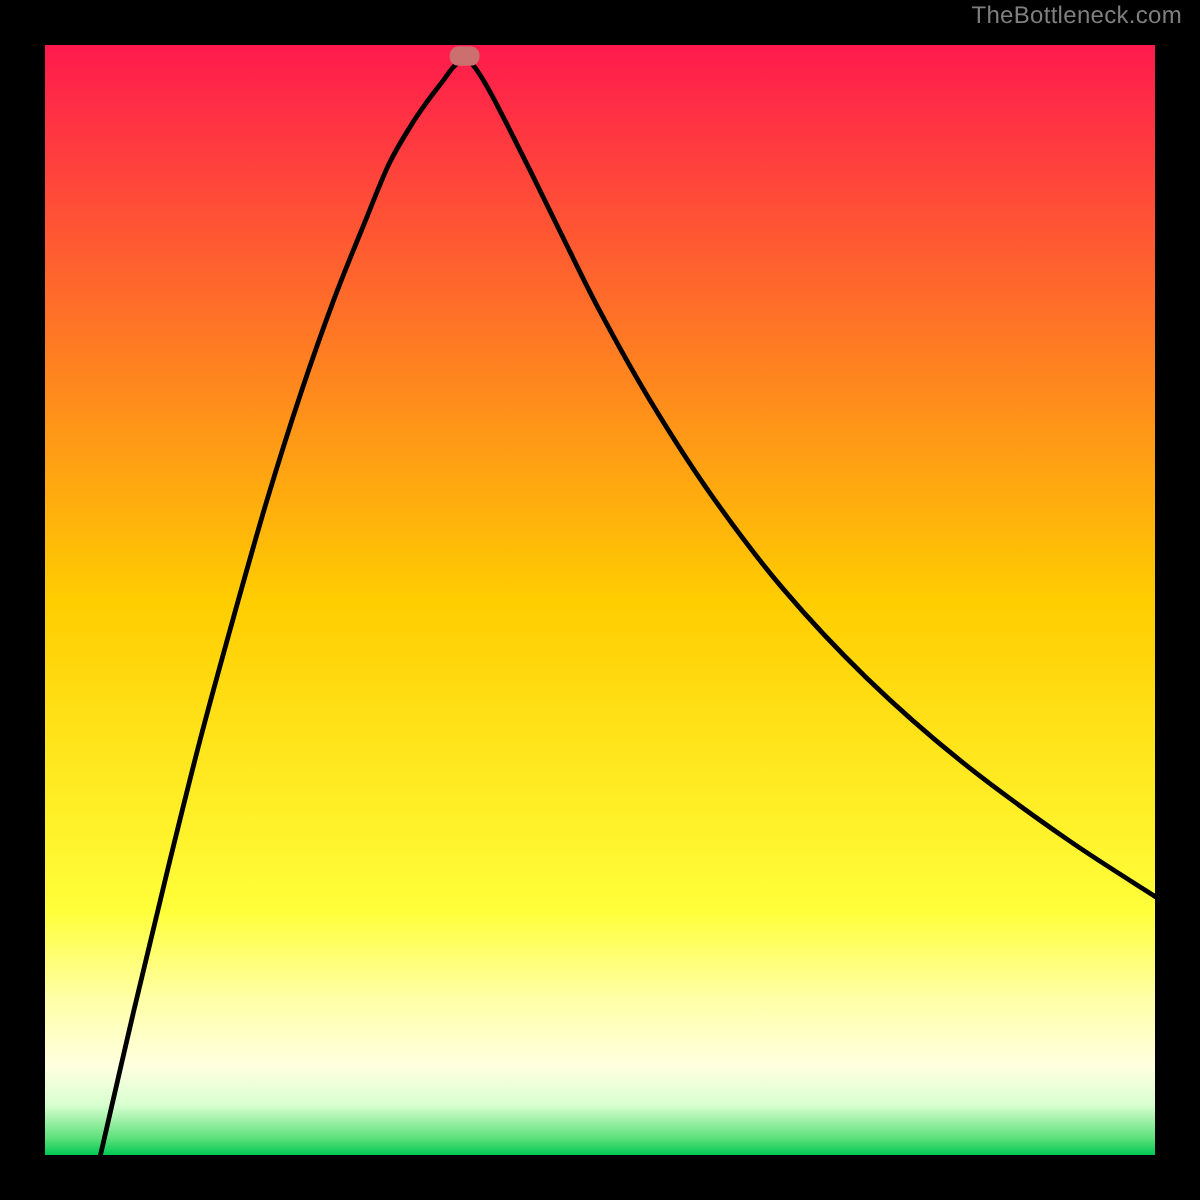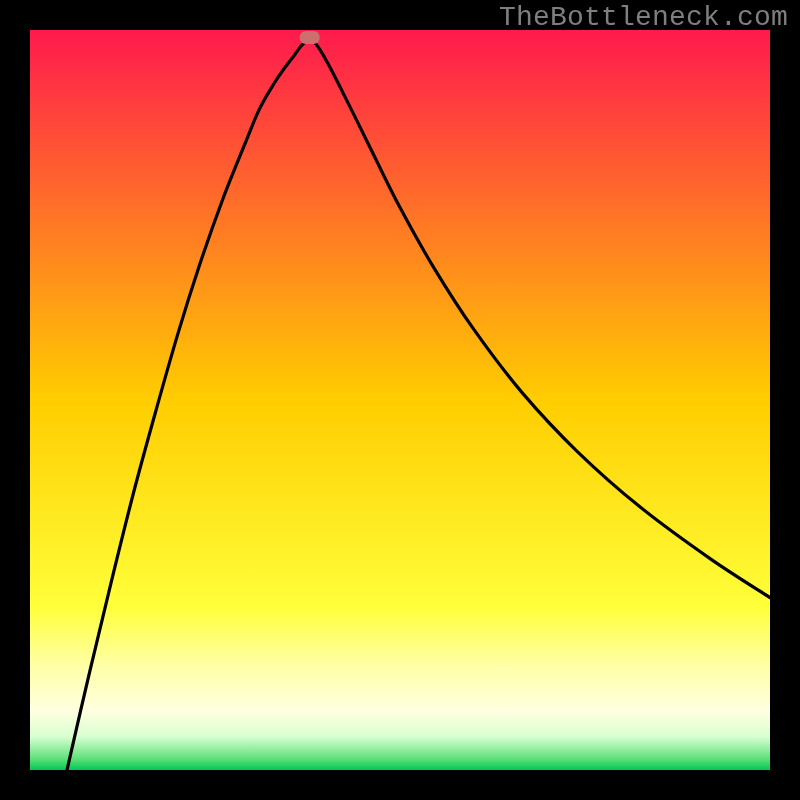--- a/index.html
+++ b/index.html
@@ -15,22 +15,22 @@
     left: 0;
     top: 0;
     width: 800px;
     height: 800px;
     background: #000;
   }
   .watermark {
     position: absolute;
     top: 2px;
     right: 12px;
-    font-family: Liberation Mono, monospace;
-    font-size: 28px;
+    font-family: Liberation Sans, sans-serif;
+    font-size: 16px;
     color: #7f7f7f;
     letter-spacing: 0.2px;
   }
   svg {
     position: absolute;
     left: 0;
     top: 0;
   }
 </style>
 </head>

